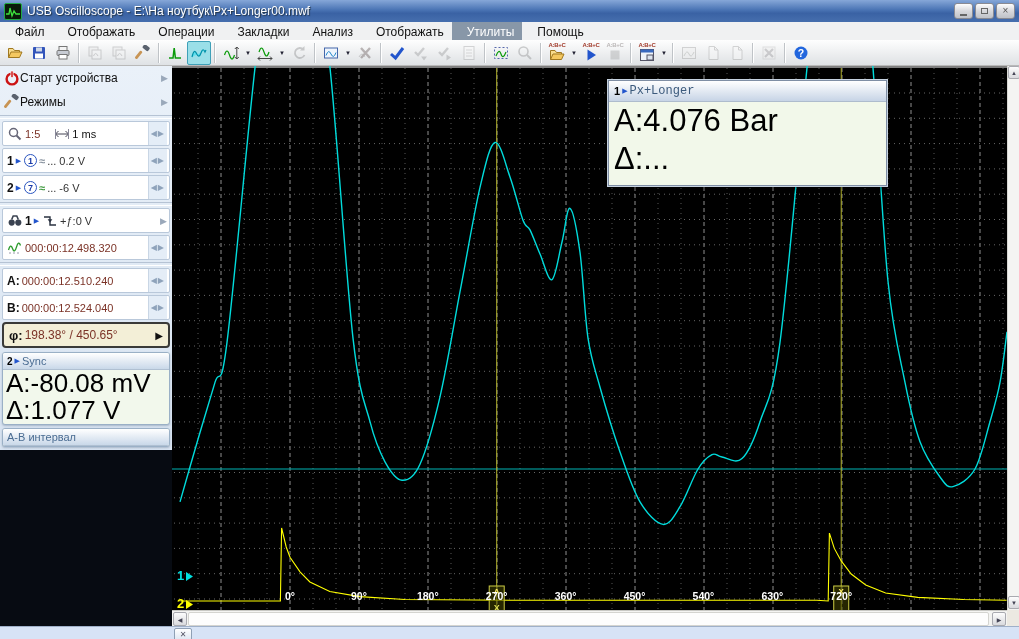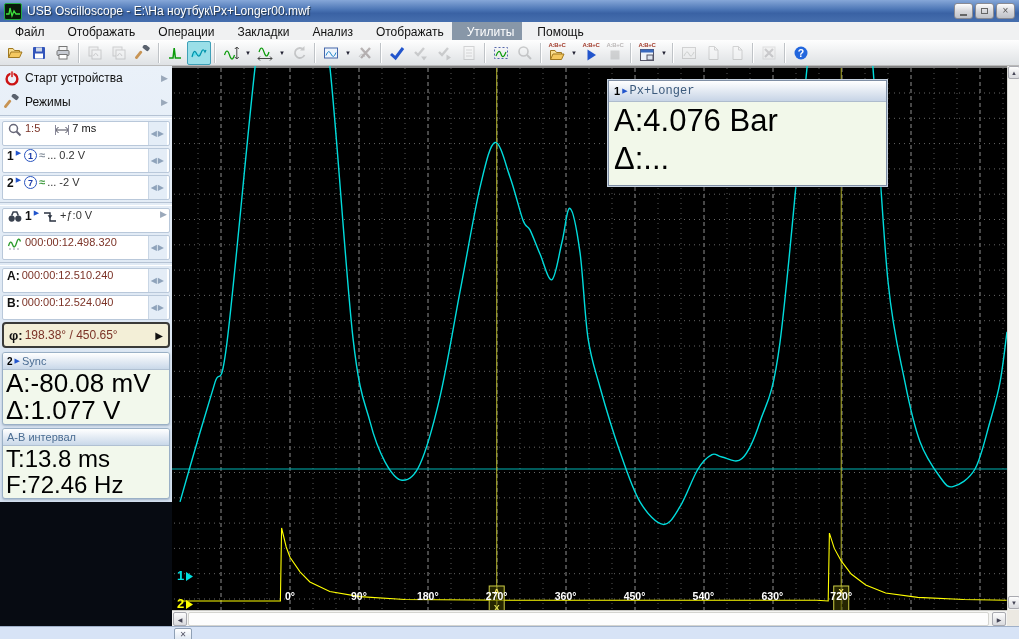--- a/index.html
+++ b/index.html
@@ -45,26 +45,26 @@
     margin:0 3px;flex:0 0 auto;}
 
   
   #content{position:absolute;left:0;top:66px;width:1019px;height:573px;}
 
   
   #sidebar{position:absolute;left:0;top:0;width:172px;height:560px;
     background:linear-gradient(#eaf1f9,#cfdded);display:flex;flex-direction:column;
     font-size:11px;color:#111;overflow:hidden;}
   .srow{display:flex;align-items:center;padding:0 4px;flex:0 0 auto;}
-  .menu-row{height:24px;gap:5px;}
+  .menu-row{height:24px;}
   .slabel{font-size:12px;}
   .sarrow{margin-left:auto;color:#9aa8ba;font-size:9px;}
   .sdiv{height:2px;border-top:1px solid #b6c3d4;border-bottom:1px solid #fff;margin:1px 0;flex:0 0 auto;}
   .vrow{height:23px;background:#fff;border:1px solid #b9c8da;border-radius:2px;
-    margin:1px 2px;display:flex;padding:0 2px 0 4px;gap:2px;flex:0 0 auto;}
+    margin:1px 2px;display:flex;align-items:center;padding:0 2px 0 4px;gap:2px;flex:0 0 auto;}
   .spin{margin-left:auto;color:#8fa3bb;font-size:8px;letter-spacing:1px;background:#e4edf7;
     align-self:stretch;display:flex;align-items:center;padding:0 2px;border-left:1px solid #c9d6e5;}
   .maroon{color:#7b3226;}
   .chnum{font-weight:bold;font-size:12px;}
   .charr{color:#2255cc;font-size:7px;margin-right:1px;}
   .badge{width:13px;height:13px;border:1.6px solid #2a55c0;border-radius:50%;color:#1a3aa8;
     font-size:9px;font-weight:bold;display:flex;align-items:center;justify-content:center;box-sizing:border-box;}
   .wavg{color:#3f9a3f;font-size:11px;font-weight:bold;font-style:italic;}
   .wavg.gray{color:#8a94a0;}
   .sval{color:#333;}
@@ -426,37 +426,37 @@
             </svg>
           </span>
         <span class="maroon">1:5</span>
         <span style="width:10px"></span>
         <span style="display: inline-flex;">
             <svg viewBox="0 0 16 16" width="16" height="16">
               <path d="M1.5 8 h13 M4.5 5 L1.5 8 l3 3 M11.5 5 l3 3 -3 3" stroke="#445" fill="none"></path>
               <path d="M1.5 3 v10 M14.5 3 v10" stroke="#889"></path>
             </svg>
           </span>
-        <span>7 ms</span>
+        <span>1 ms</span>
         <span class="spin">◀▶</span>
       </div>
       <div class="vrow">
         <span class="chnum">1</span>
         <span class="charr">▶</span>
         <span class="badge">1</span>
         <span class="wavg gray">≈</span>
         <span class="sval">... 0.2 V</span>
         <span class="spin">◀▶</span>
       </div>
       <div class="vrow">
         <span class="chnum">2</span>
         <span class="charr">▶</span>
         <span class="badge">7</span>
         <span class="wavg">≈</span>
-        <span class="sval">... -2 V</span>
+        <span class="sval">... -6 V</span>
         <span class="spin">◀▶</span>
       </div>
       <div class="sdiv"></div>
       <div class="vrow">
         <span style="display: inline-flex;">
             <svg viewBox="0 0 16 16" width="16" height="16">
               <circle cx="4.7" cy="9.6" r="3.1" fill="#3a4250"></circle>
               <circle cx="11.3" cy="9.6" r="3.1" fill="#3a4250"></circle>
               <path d="M4.7 6.5 L6.2 3 H9.8 L11.3 6.5" fill="none" stroke="#3a4250" stroke-width="1.6"></path>
             </svg>
@@ -505,24 +505,20 @@
           <span class="pname">Sync</span>
         </div>
         <div class="pbody">
           <div class="pline">A:-80.08 mV</div>
           <div class="pline">Δ:1.077 V</div>
         </div>
       </div>
       <div class="panel">
         <div class="phead">
           <span class="pname">A-B интервал</span>
-        </div>
-        <div class="pbody">
-          <div class="pline big">T:13.8 ms</div>
-          <div class="pline big">F:72.46 Hz</div>
         </div>
       </div>
       <div class="sfill"></div>
     </div>
 
     <div id="plotwrap">
       <svg id="plot" width="835" height="546" viewBox="172 64 835 546">
           <g>
             <line x1="198" y1="66" x2="198" y2="610" stroke="#575757" stroke-dasharray="1,4" stroke-width="1"></line>
             <line x1="221" y1="66" x2="221" y2="610" stroke="#8f8f8f" stroke-dasharray="4,3" stroke-width="1"></line>

